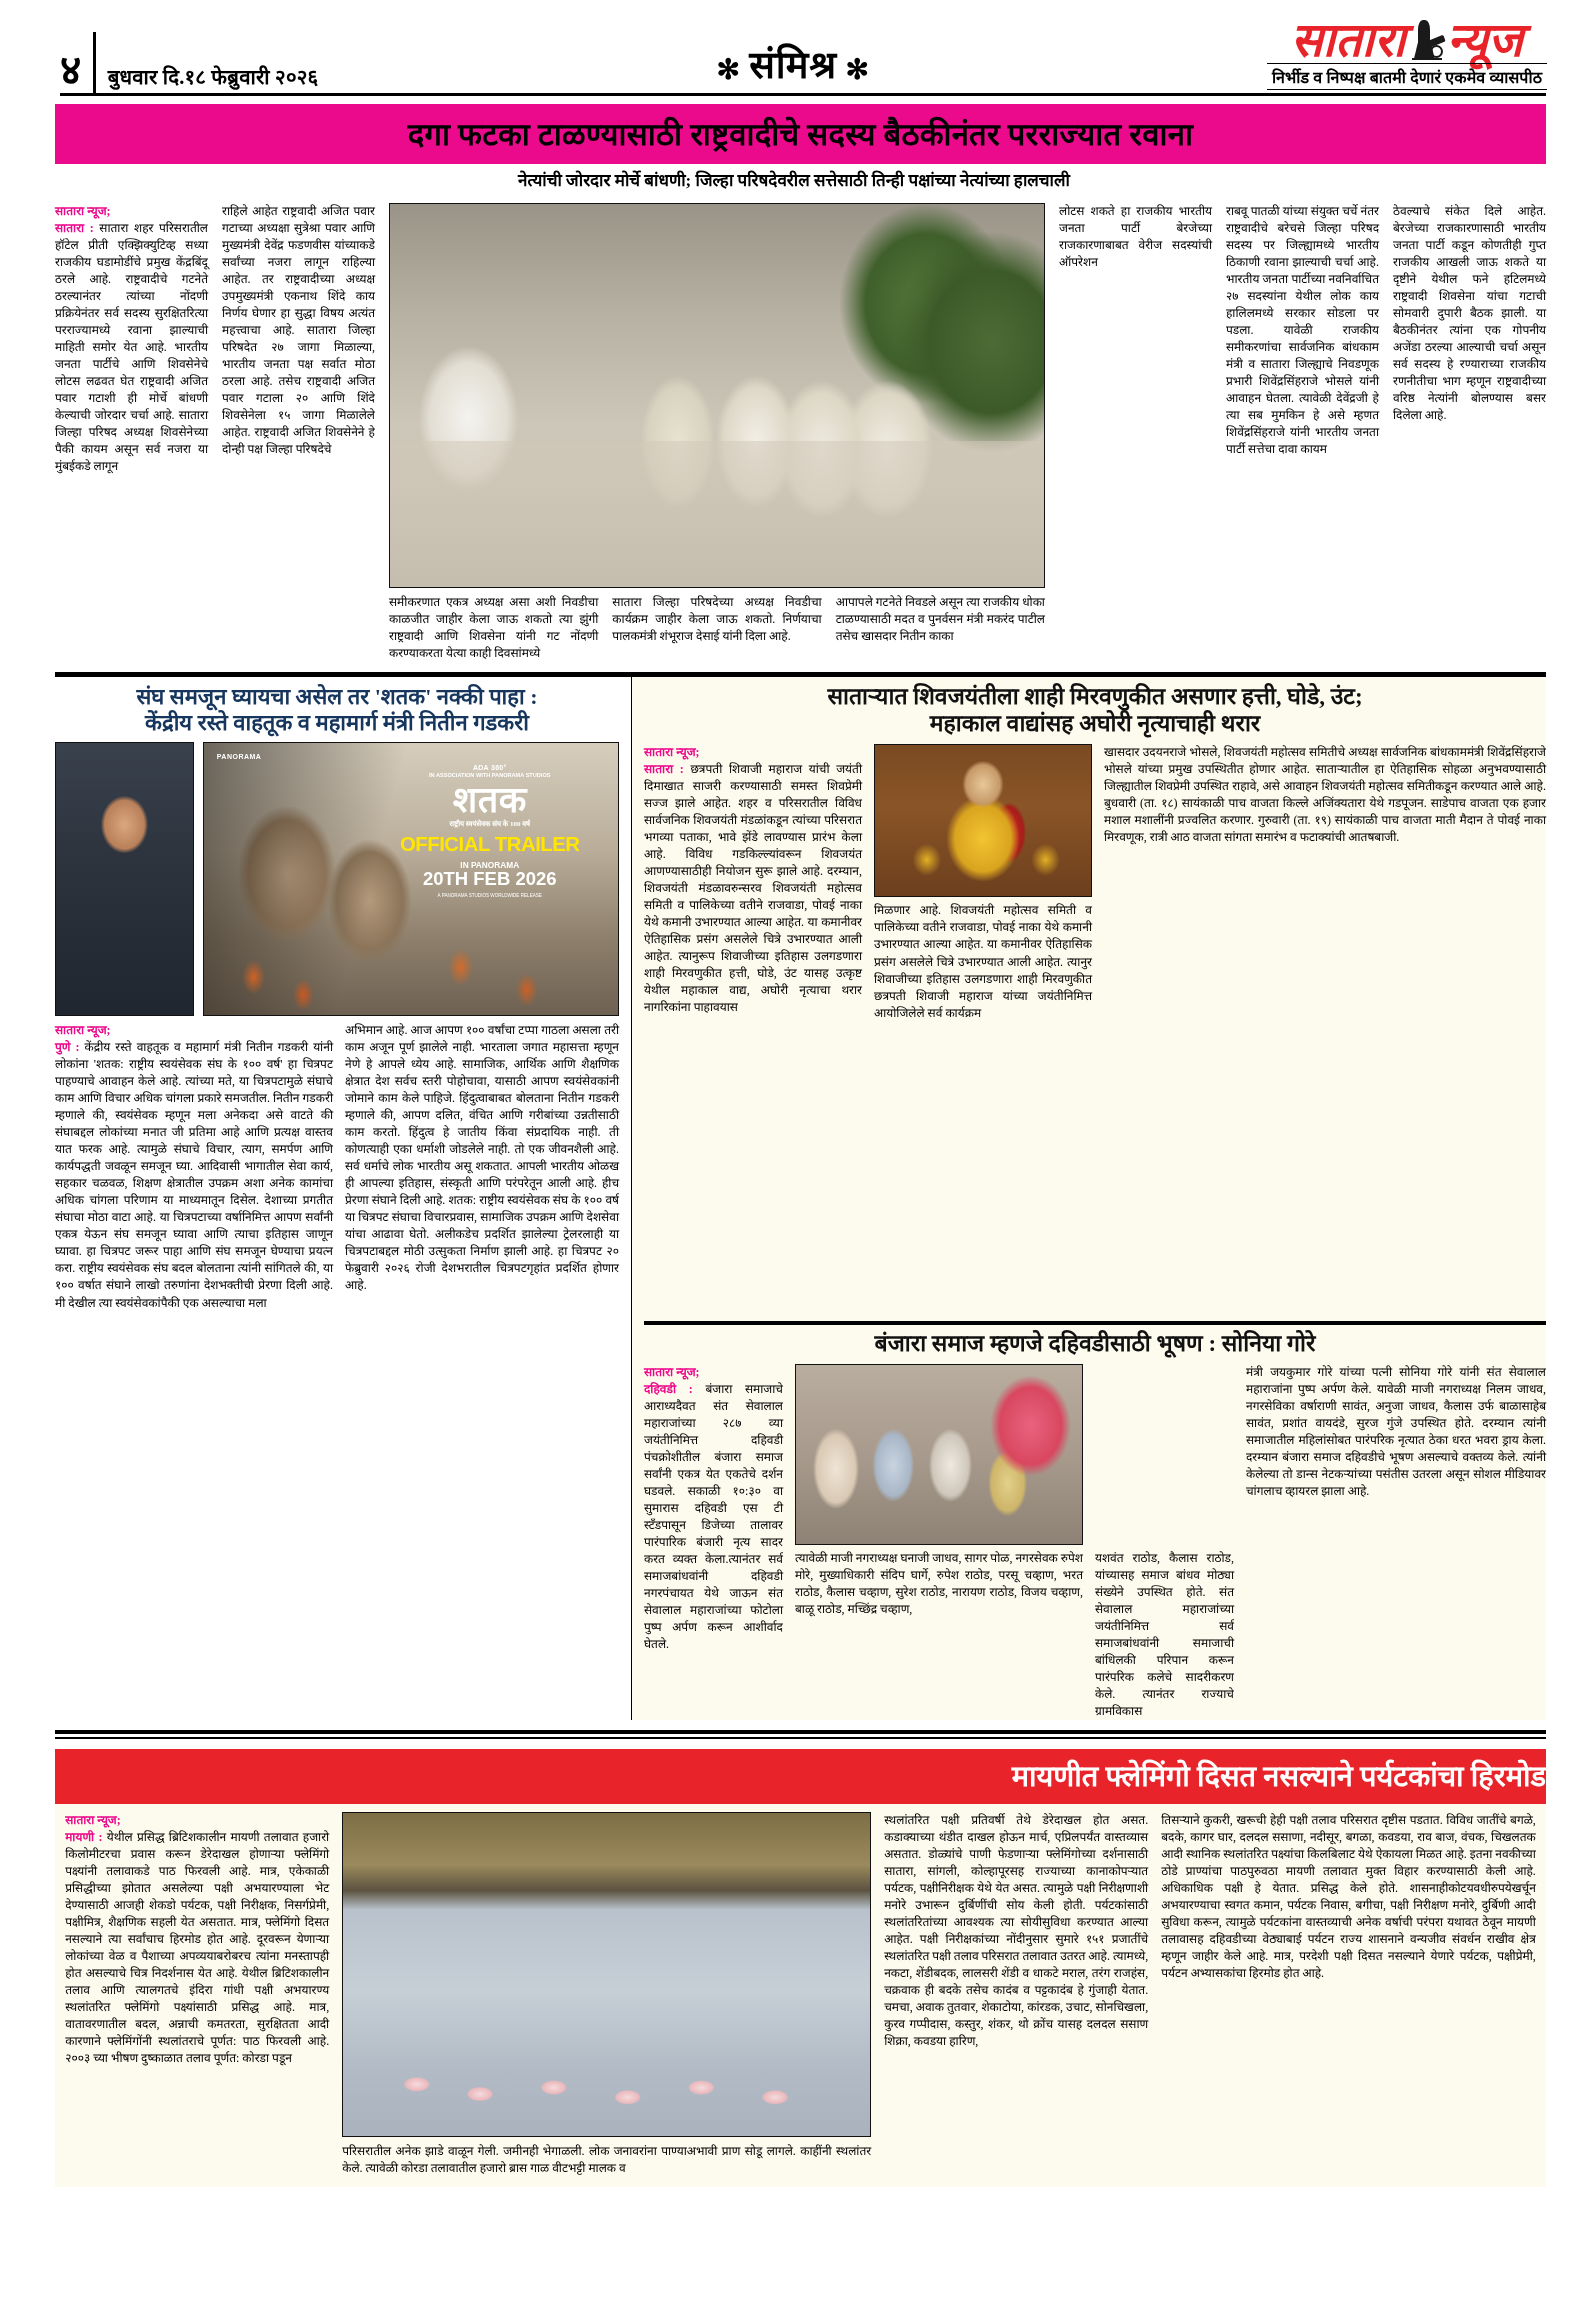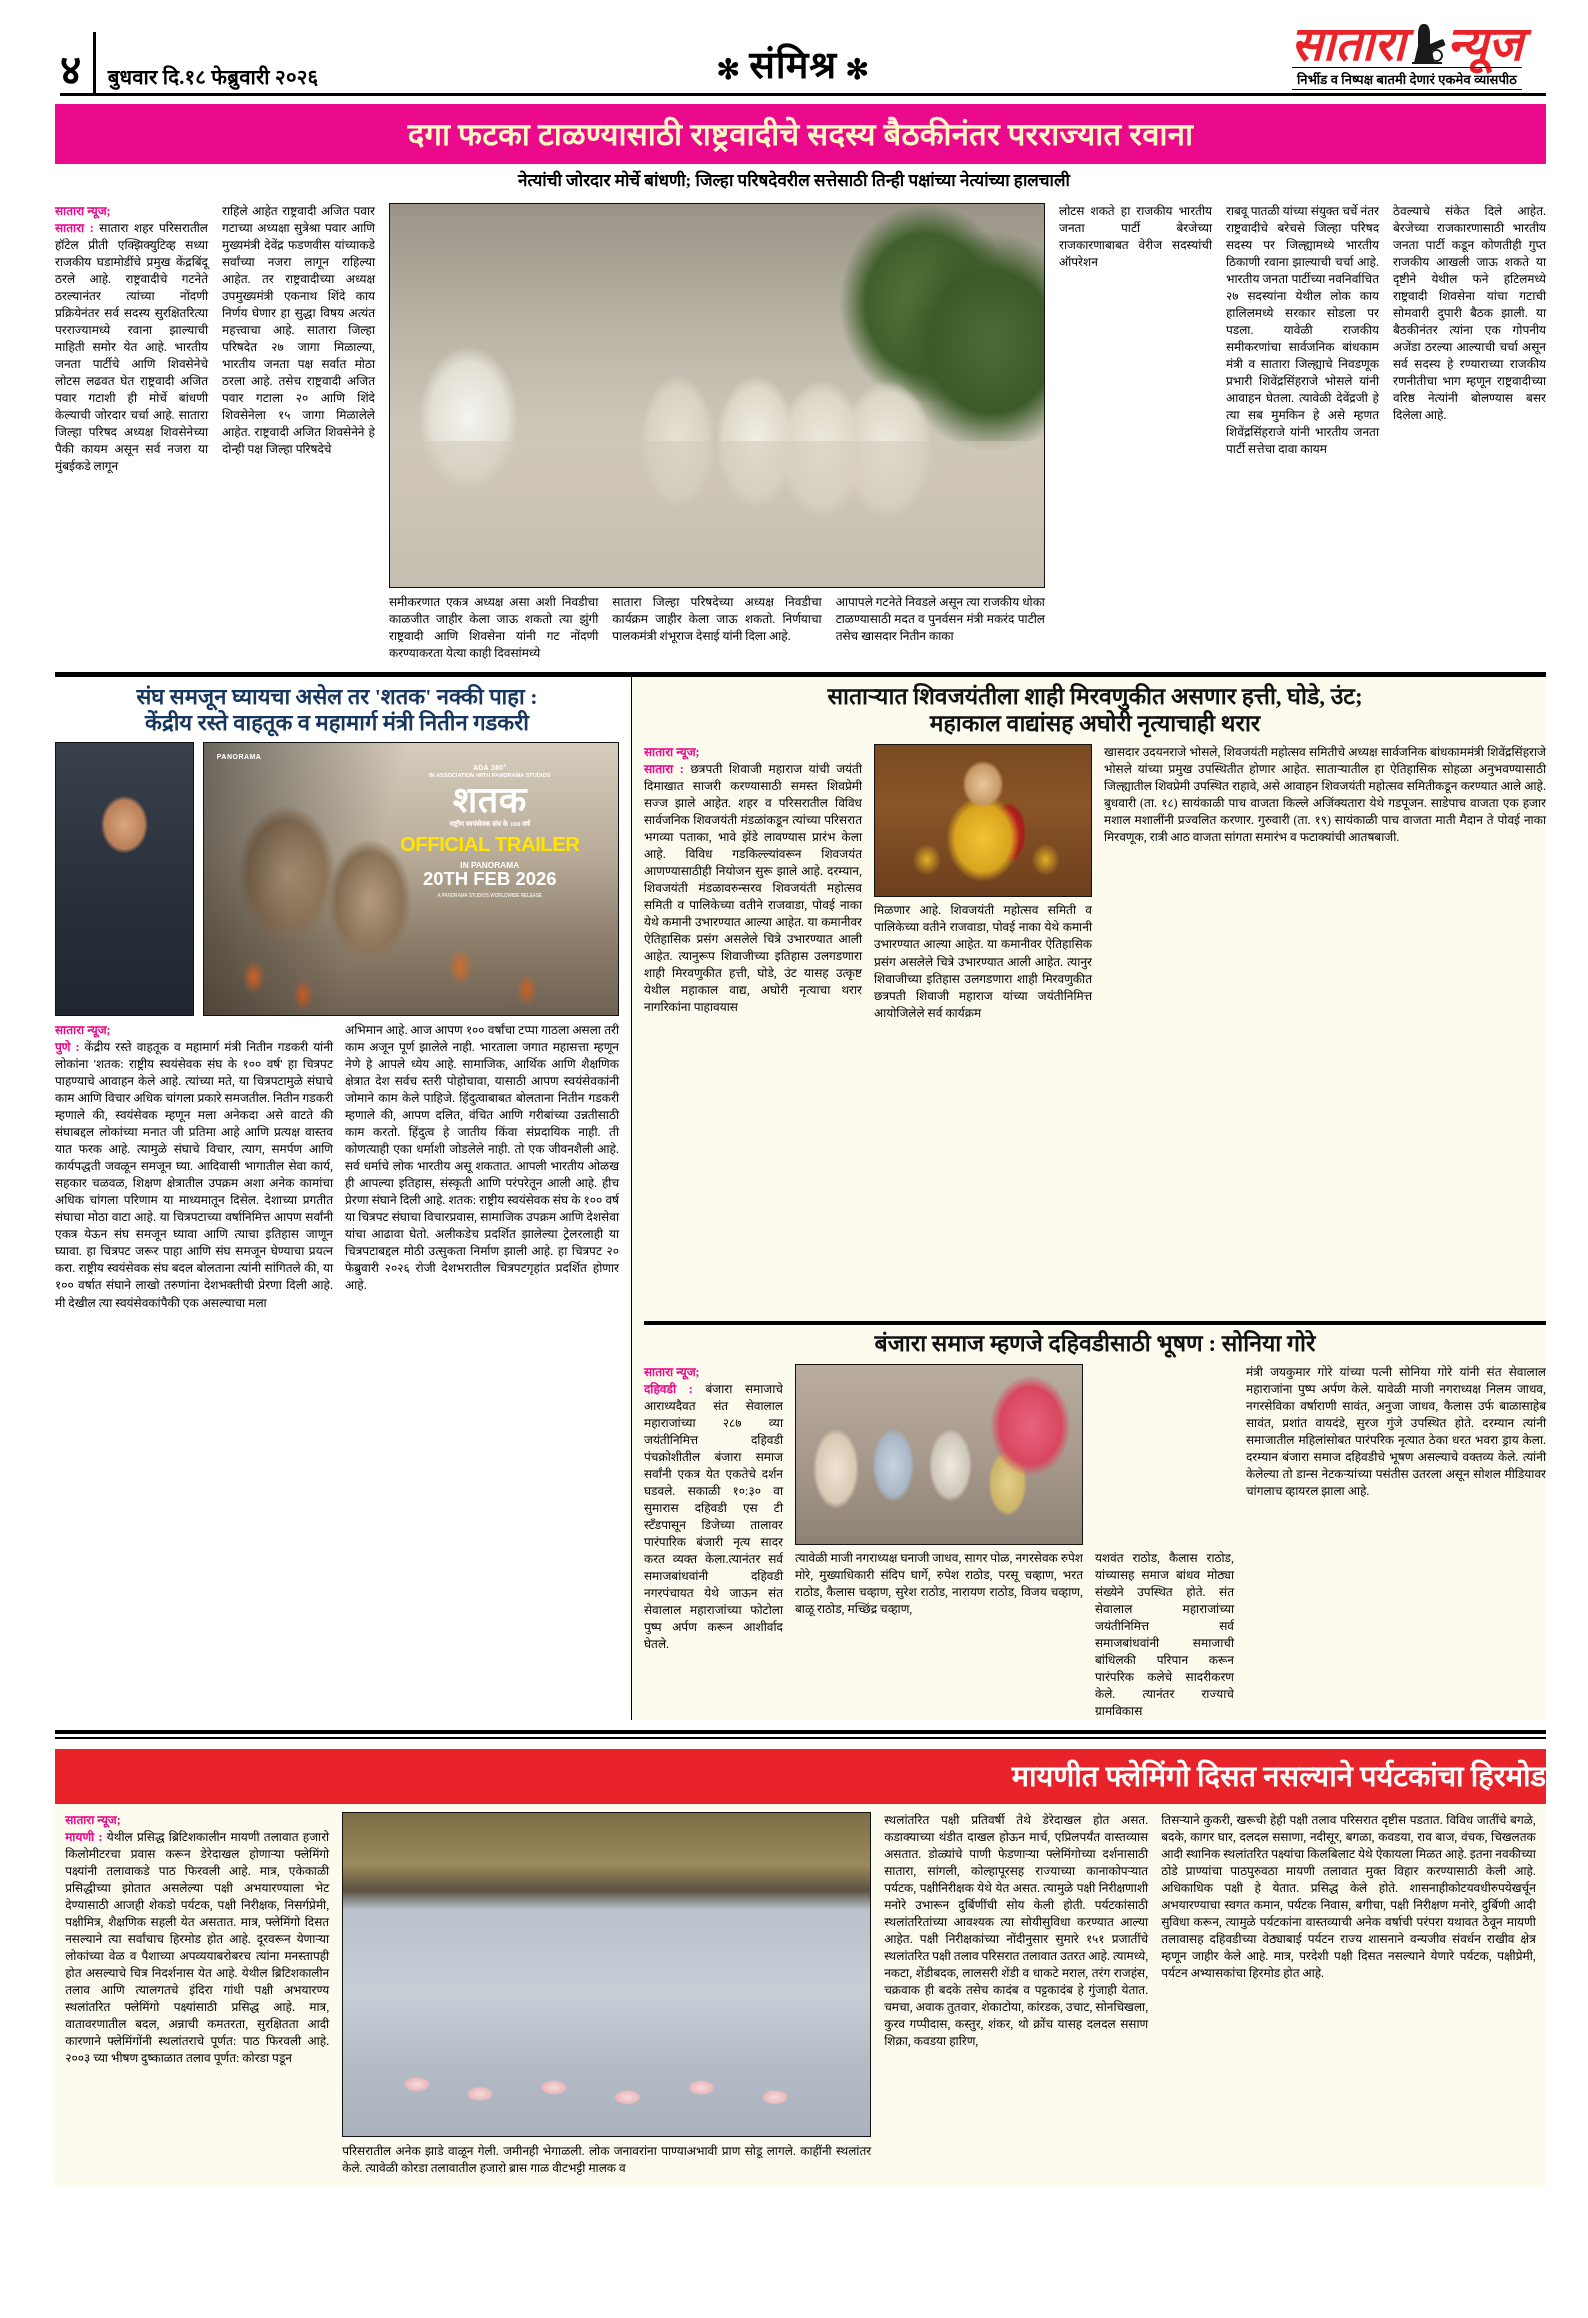--- a/index.html
+++ b/index.html
@@ -40,28 +40,28 @@
   .logo-emblem .cannon {
     position:absolute; left: 18.5px; top: 20.4px; width: 17.6px; height: 6.5px; background: #1a1a1a;
     transform: rotate(-22deg); border-radius: 1.4px;
   }
   .logo-emblem .wheel {
     position:absolute; left: 22px; top: 27px; width: 13px; height: 13px;
     border: 2.3px solid #1a1a1a; border-radius: 50%;
   }
   .logo-emblem .base { position:absolute; left: 3.7px; top: 40px; width: 30px; height: 2.8px; background:#1a1a1a; }
   .logo-tag {
-    font-size: 13px; font-weight: 700; border-top: 1.4px solid #000; border-bottom: 1.4px solid #000;
+    font-size: 16px; font-weight: 700; border-top: 1.4px solid #000; border-bottom: 1.4px solid #000;
     padding: 1.4px 4.6px; margin-top: 0.9px; white-space: nowrap; letter-spacing: 0.1px;
   }
   .mast-rule { height: 3.2px; background: #000; margin: 0 42px 0 60px; }
 
   
   .pink-banner {
-    margin: 8.3px 42px 0 55px; background: #ec0a8c; color: #fef9c3;
+    margin: 8.3px 42px 0 55px; background: #ec0a8c; color: #000000;
     text-align: center; padding: 7.4px 0 10.2px; font-size: 31px; font-weight: 700; letter-spacing: 0.2px;
   }
   .red-banner {
     margin: 10.2px 42px 0 55px; background: #e8232a; color: #fff;
     text-align: right; padding: 6.5px 0 9.3px; font-size: 29px; font-weight: 700;
   }
   .subhead {
     margin: 6.5px 55px 0 55px; text-align: center;
     font-size: 17px; font-weight: 700; line-height: 1.18; padding-bottom: 4.6px;
   }

